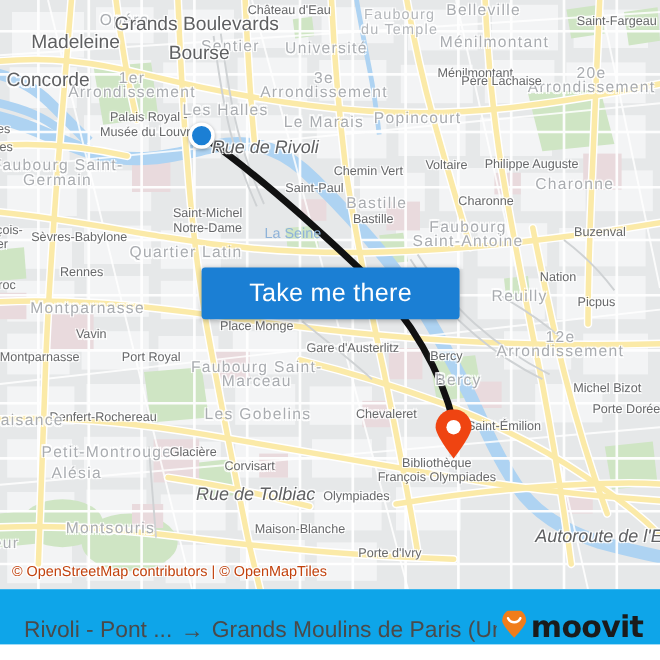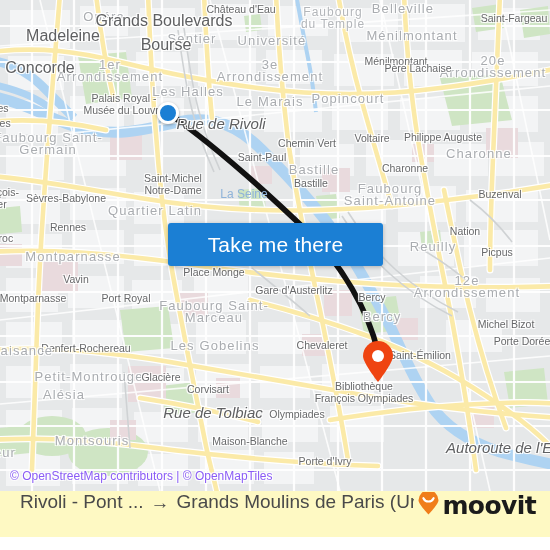--- a/index.html
+++ b/index.html
@@ -55,30 +55,30 @@
     font-family:"Liberation Sans", sans-serif;
     letter-spacing:.2px;
     cursor:pointer;
     display:flex;align-items:center;justify-content:center;
     box-shadow:0 1px 4px rgba(0,0,0,.25);
   }
 
   
   #attribution{
     position:absolute;left:10px;top:469px;
-    font-size:12px;color:#8b5cf6;
+    font-size:12px;color:#c2410c;
     text-shadow:-1px -1px 0 rgba(255,255,255,.85),1px -1px 0 rgba(255,255,255,.85),
       -1px 1px 0 rgba(255,255,255,.85),1px 1px 0 rgba(255,255,255,.85);
   }
 
   
   #footer{
     position:absolute;left:0;top:491px;width:550px;height:46px;
-    background:#fef9c3;
-    display:flex;align-items:flex-start;
+    background:#0ea5e9;
+    display:flex;align-items:flex-end;
     box-sizing:border-box;
     padding:0 14px 0 20px;
   }
   #route-summary{
     display:flex;align-items:center;flex:1;min-width:0;gap:7px;
     font-size:19px;color:#4a4a4a;
   }
   #origin-name{white-space:nowrap;}
   #arrow-icon{font-size:19px;color:#4a4a4a;line-height:1;}
   #dest-name{white-space:nowrap;overflow:hidden;text-overflow:clip;}

